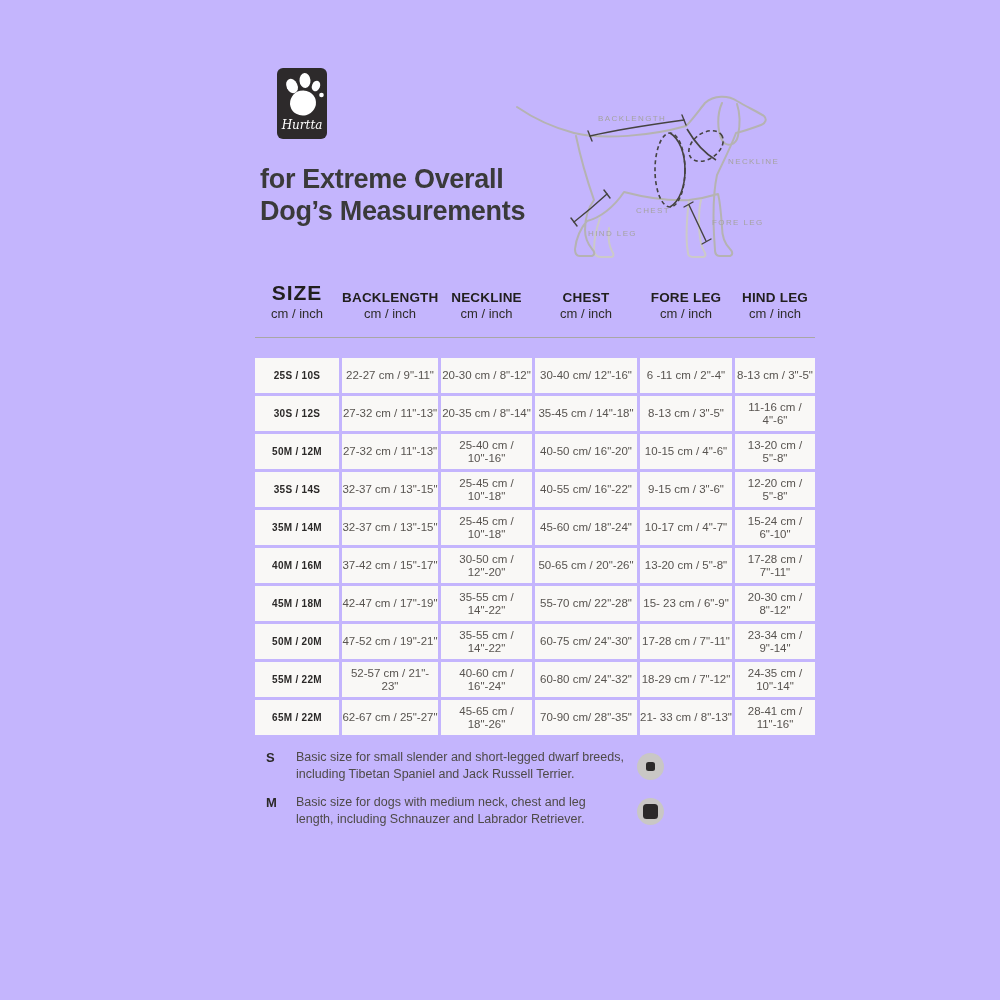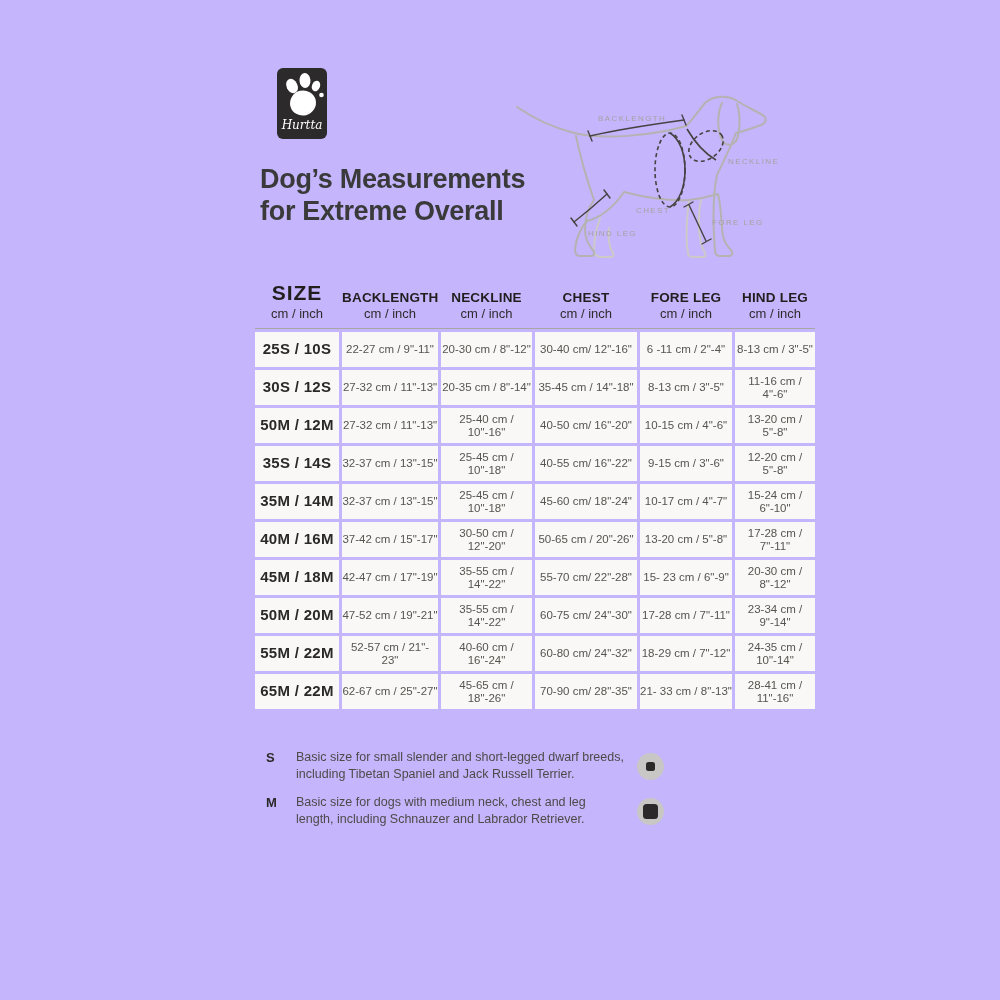--- a/index.html
+++ b/index.html
@@ -13,30 +13,30 @@
   .title{position:absolute;left:260px;top:163px;color:#3a3a3a;font-weight:bold;
          font-size:27px;line-height:32px;letter-spacing:-0.3px;}
 
   
   .diagram{position:absolute;left:503px;top:70px;width:312px;height:212px;}
   .diagram text{font-family:"Liberation Sans",sans-serif;font-size:8px;letter-spacing:1.4px;fill:#a5a3a1;}
 
   
   .size-table{position:absolute;left:255px;top:281px;width:560px;}
   .t-head{display:grid;grid-template-columns:84px 96px 91px 102px 92px 80px;column-gap:3px;
-          align-items:end;padding-bottom:7px;border-bottom:1px solid #a9a7a5;margin-bottom:3px;}
+          align-items:end;padding-bottom:16px;border-bottom:1px solid #a9a7a5;margin-bottom:20px;}
   .h-cell{text-align:center;color:#211f1e;}
   .h-label{font-weight:bold;font-size:13.5px;letter-spacing:0.2px;}
   .h-cell.size .h-label{font-size:21px;letter-spacing:1px;}
   .h-sub{font-size:13px;color:#2e2c2b;margin-top:1px;}
   .t-body{display:grid;row-gap:3px;}
   .t-row{display:grid;grid-template-columns:84px 96px 91px 102px 92px 80px;column-gap:3px;}
   .t-cell{background:#f9f8f6;height:35px;display:flex;align-items:center;justify-content:center;
           font-size:11.5px;color:#57534f;text-align:center;line-height:1.1;}
-  .t-cell.c0{font-weight:bold;font-size:15px;color:#2b2928;letter-spacing:0.3px;}
+  .t-cell.c0{font-weight:bold;font-size:10px;color:#2b2928;letter-spacing:0.3px;}
 
   
   .legend{position:absolute;left:266px;top:749px;width:420px;display:grid;row-gap:11px;}
   .legend-item{display:grid;grid-template-columns:30px 328px 40px;align-items:center;}
   .legend-key{font-weight:bold;font-size:13px;color:#2b2928;align-self:start;padding-top:1px;}
   .legend-text{font-size:12.5px;line-height:17px;color:#4e4a48;}
   .legend-icon{justify-self:end;width:27px;height:27px;}
 </style>
 </head>
 <body>
@@ -49,22 +49,22 @@
       <ellipse cx="15" cy="18" rx="5.5" ry="7.5" transform="rotate(-25 15 18)"></ellipse>
       <ellipse cx="28" cy="12.5" rx="5.5" ry="7.5" transform="rotate(-4 28 12.5)"></ellipse>
       <ellipse cx="39" cy="18" rx="4" ry="5.5" transform="rotate(22 39 18)"></ellipse>
       <circle cx="44.5" cy="27" r="2.3"></circle>
       <ellipse cx="26" cy="35" rx="13" ry="12.5" transform="rotate(-14 26 35)"></ellipse>
     </g>
     <text x="25" y="61" text-anchor="middle" font-family="DejaVu Serif, serif" font-style="italic" font-size="12" fill="#ffffff">Hurtta</text>
   </svg>
 
   <div class="title">
+    <div>for Extreme Overall</div>
     <div>Dog’s Measurements</div>
-    <div>for Extreme Overall</div>
   </div>
 
   <svg class="diagram" viewBox="0 0 312 212">
 
     <g stroke="#cccac8" stroke-width="2" fill="none" stroke-linecap="round" stroke-linejoin="round">
       <path d="M186,130 C184,146 183,162 184,176 L185,183 C185,186 188,187 191,187 L200,187 C203,187 203,184 201,181 C198,176 196,164 196,150 C196,141 197,134 198,130"></path>
       <path d="M97,148 C93,160 91,171 91,179 C91,185 94,187 98,187 L108,187 C111,187 111,184 109,181 C106,176 105,168 106,158"></path>
     </g>
 
     <g stroke="#b5b3b2" stroke-width="2" fill="none" stroke-linecap="round" stroke-linejoin="round">

